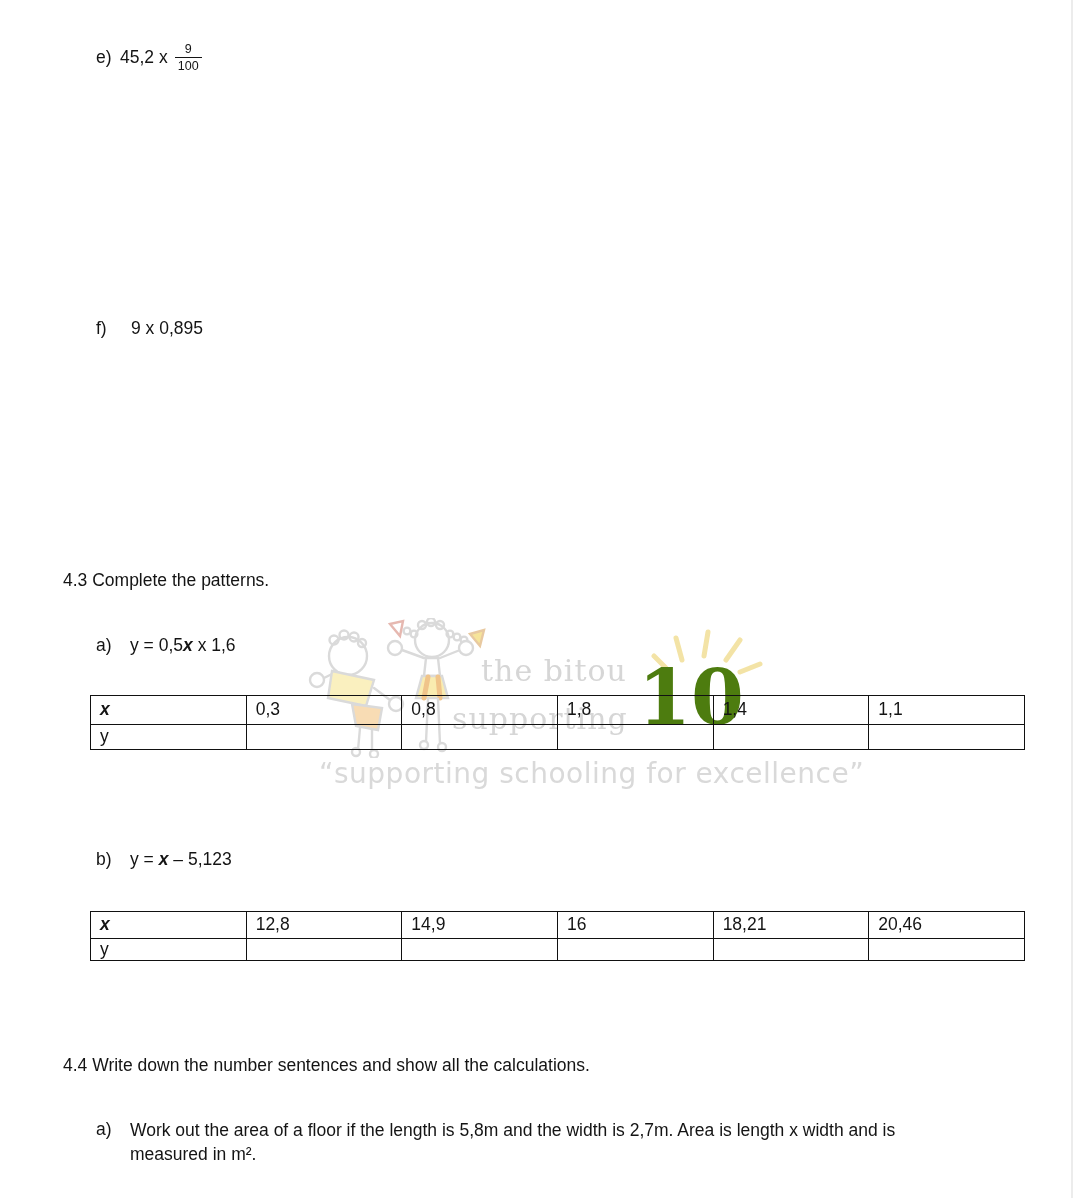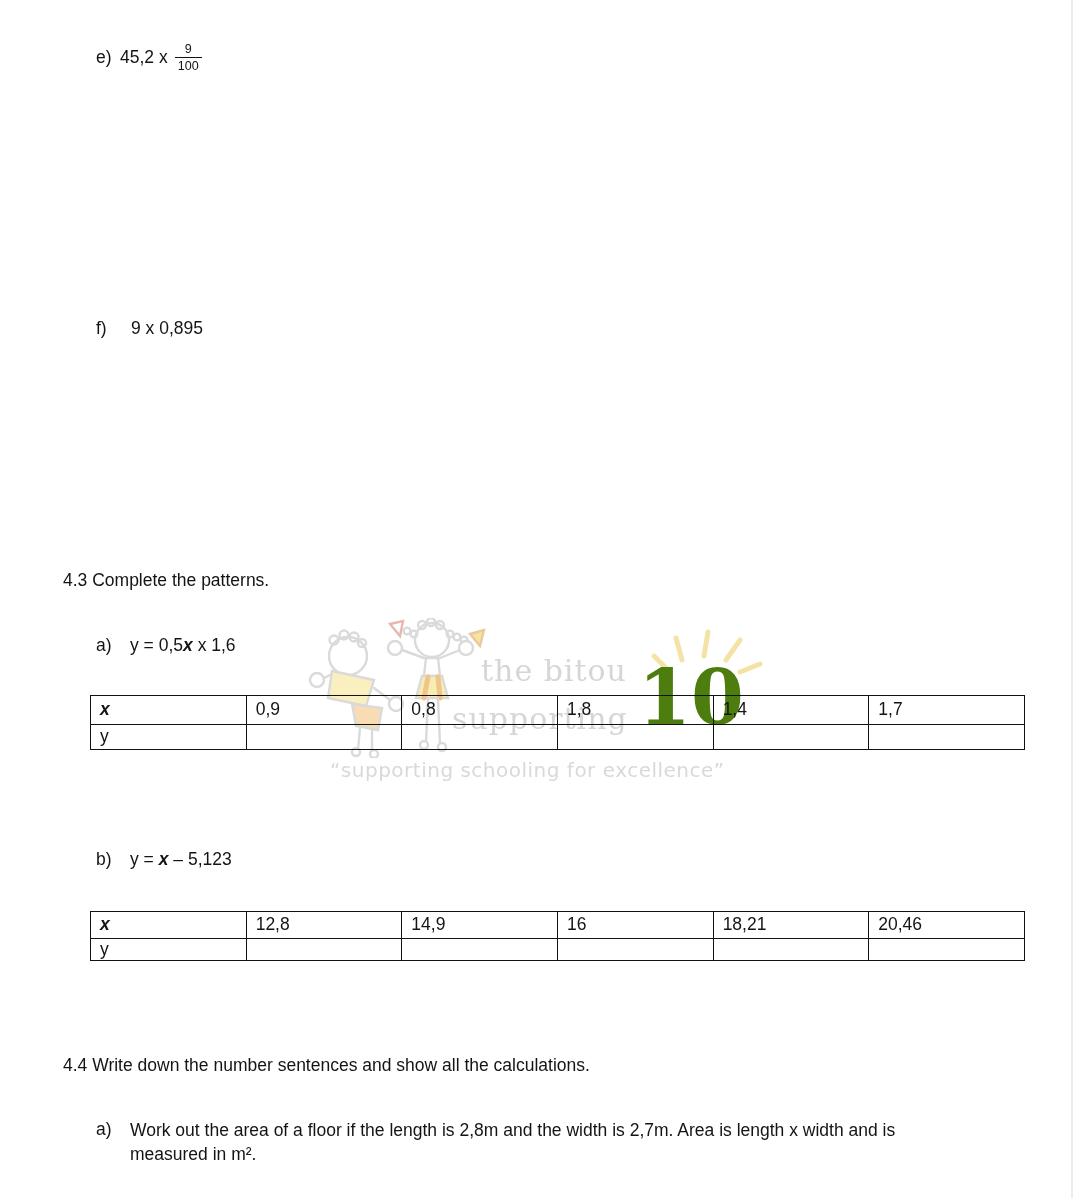--- a/index.html
+++ b/index.html
@@ -28,21 +28,21 @@
   
   table.ptable{border-collapse:collapse;table-layout:fixed;width:935px;
                font-size:17.5px;background:transparent;}
   table.ptable td{border:1.6px solid #111;padding:0 0 0 9px;vertical-align:middle;
                   overflow:hidden;white-space:nowrap;}
   td.hx{font-weight:700;font-style:italic;}
   
   .wm{position:absolute;z-index:1;color:#d6d6d6;}
   .wm-words{font-family:"DejaVu Serif", serif;font-size:30px;letter-spacing:1px;line-height:1;}
   .wm-num{font-family:"DejaVu Serif", serif;font-size:76px;font-weight:600;line-height:.95;color:#4d7c0f;}
-  .wm-tag{font-family:"DejaVu Sans", sans-serif;font-size:20px;letter-spacing:.5px;color:#d9d9d9;line-height:1;margin-left:11px;}
+  .wm-tag{font-family:"DejaVu Sans", sans-serif;font-size:28px;letter-spacing:.5px;color:#d9d9d9;line-height:1;}
   .edge-right{position:absolute;top:0;width:2px;height:100%;background:#ececec;z-index:3;}
   .para{line-height:1.36;}
 </style>
 </head>
 <body>
 
 <div class="page">
 
   <div class="wm abs" style="left:290px;top:618px;width:215px;height:140px;">
     <svg width="215" height="140" viewBox="0 0 215 140">
@@ -126,25 +126,25 @@
 
   <div class="content itemrow abs" style="left:96px;top:561px;">
     <span class="lbl">a)</span>
     <span><span>y = 0,5</span><span class="bix">x</span><span> x 1,6</span></span>
   </div>
 
   <table class="ptable content abs" style="left:90px;top:600px;">
     <tbody>
         <tr style="height:29px;">
       <td class="hx">x</td>
-      <td>0,9</td>
+      <td>0,3</td>
       <td>0,8</td>
       <td>1,8</td>
       <td>1,4</td>
-      <td>1,7</td>
+      <td>1,1</td>
     </tr>
     <tr style="height:25px;">
       <td>y</td>
       <td></td>
       <td></td>
       <td></td>
       <td></td>
       <td></td>
     </tr>
   </tbody>
@@ -173,17 +173,17 @@
       <td></td>
       <td></td>
     </tr>
   </tbody>
     </table>
 
   <div class="content heading abs" style="left:63px;top:834px;">4.4 Write down the number sentences and show all the calculations.</div>
 
   <div class="content itemrow abs" style="left:96px;top:877px;width:870px;">
     <span class="lbl">a)</span>
-    <span class="para" style="width:828px;">Work out the area of a floor if the length is 2,8m and the width is 2,7m. Area is length x width and is measured in m².</span>
+    <span class="para" style="width:828px;">Work out the area of a floor if the length is 5,8m and the width is 2,7m. Area is length x width and is measured in m².</span>
   </div>
 
   <div class="edge-right" style="left:1071px;"></div>
 </div>
 
 </body></html>

